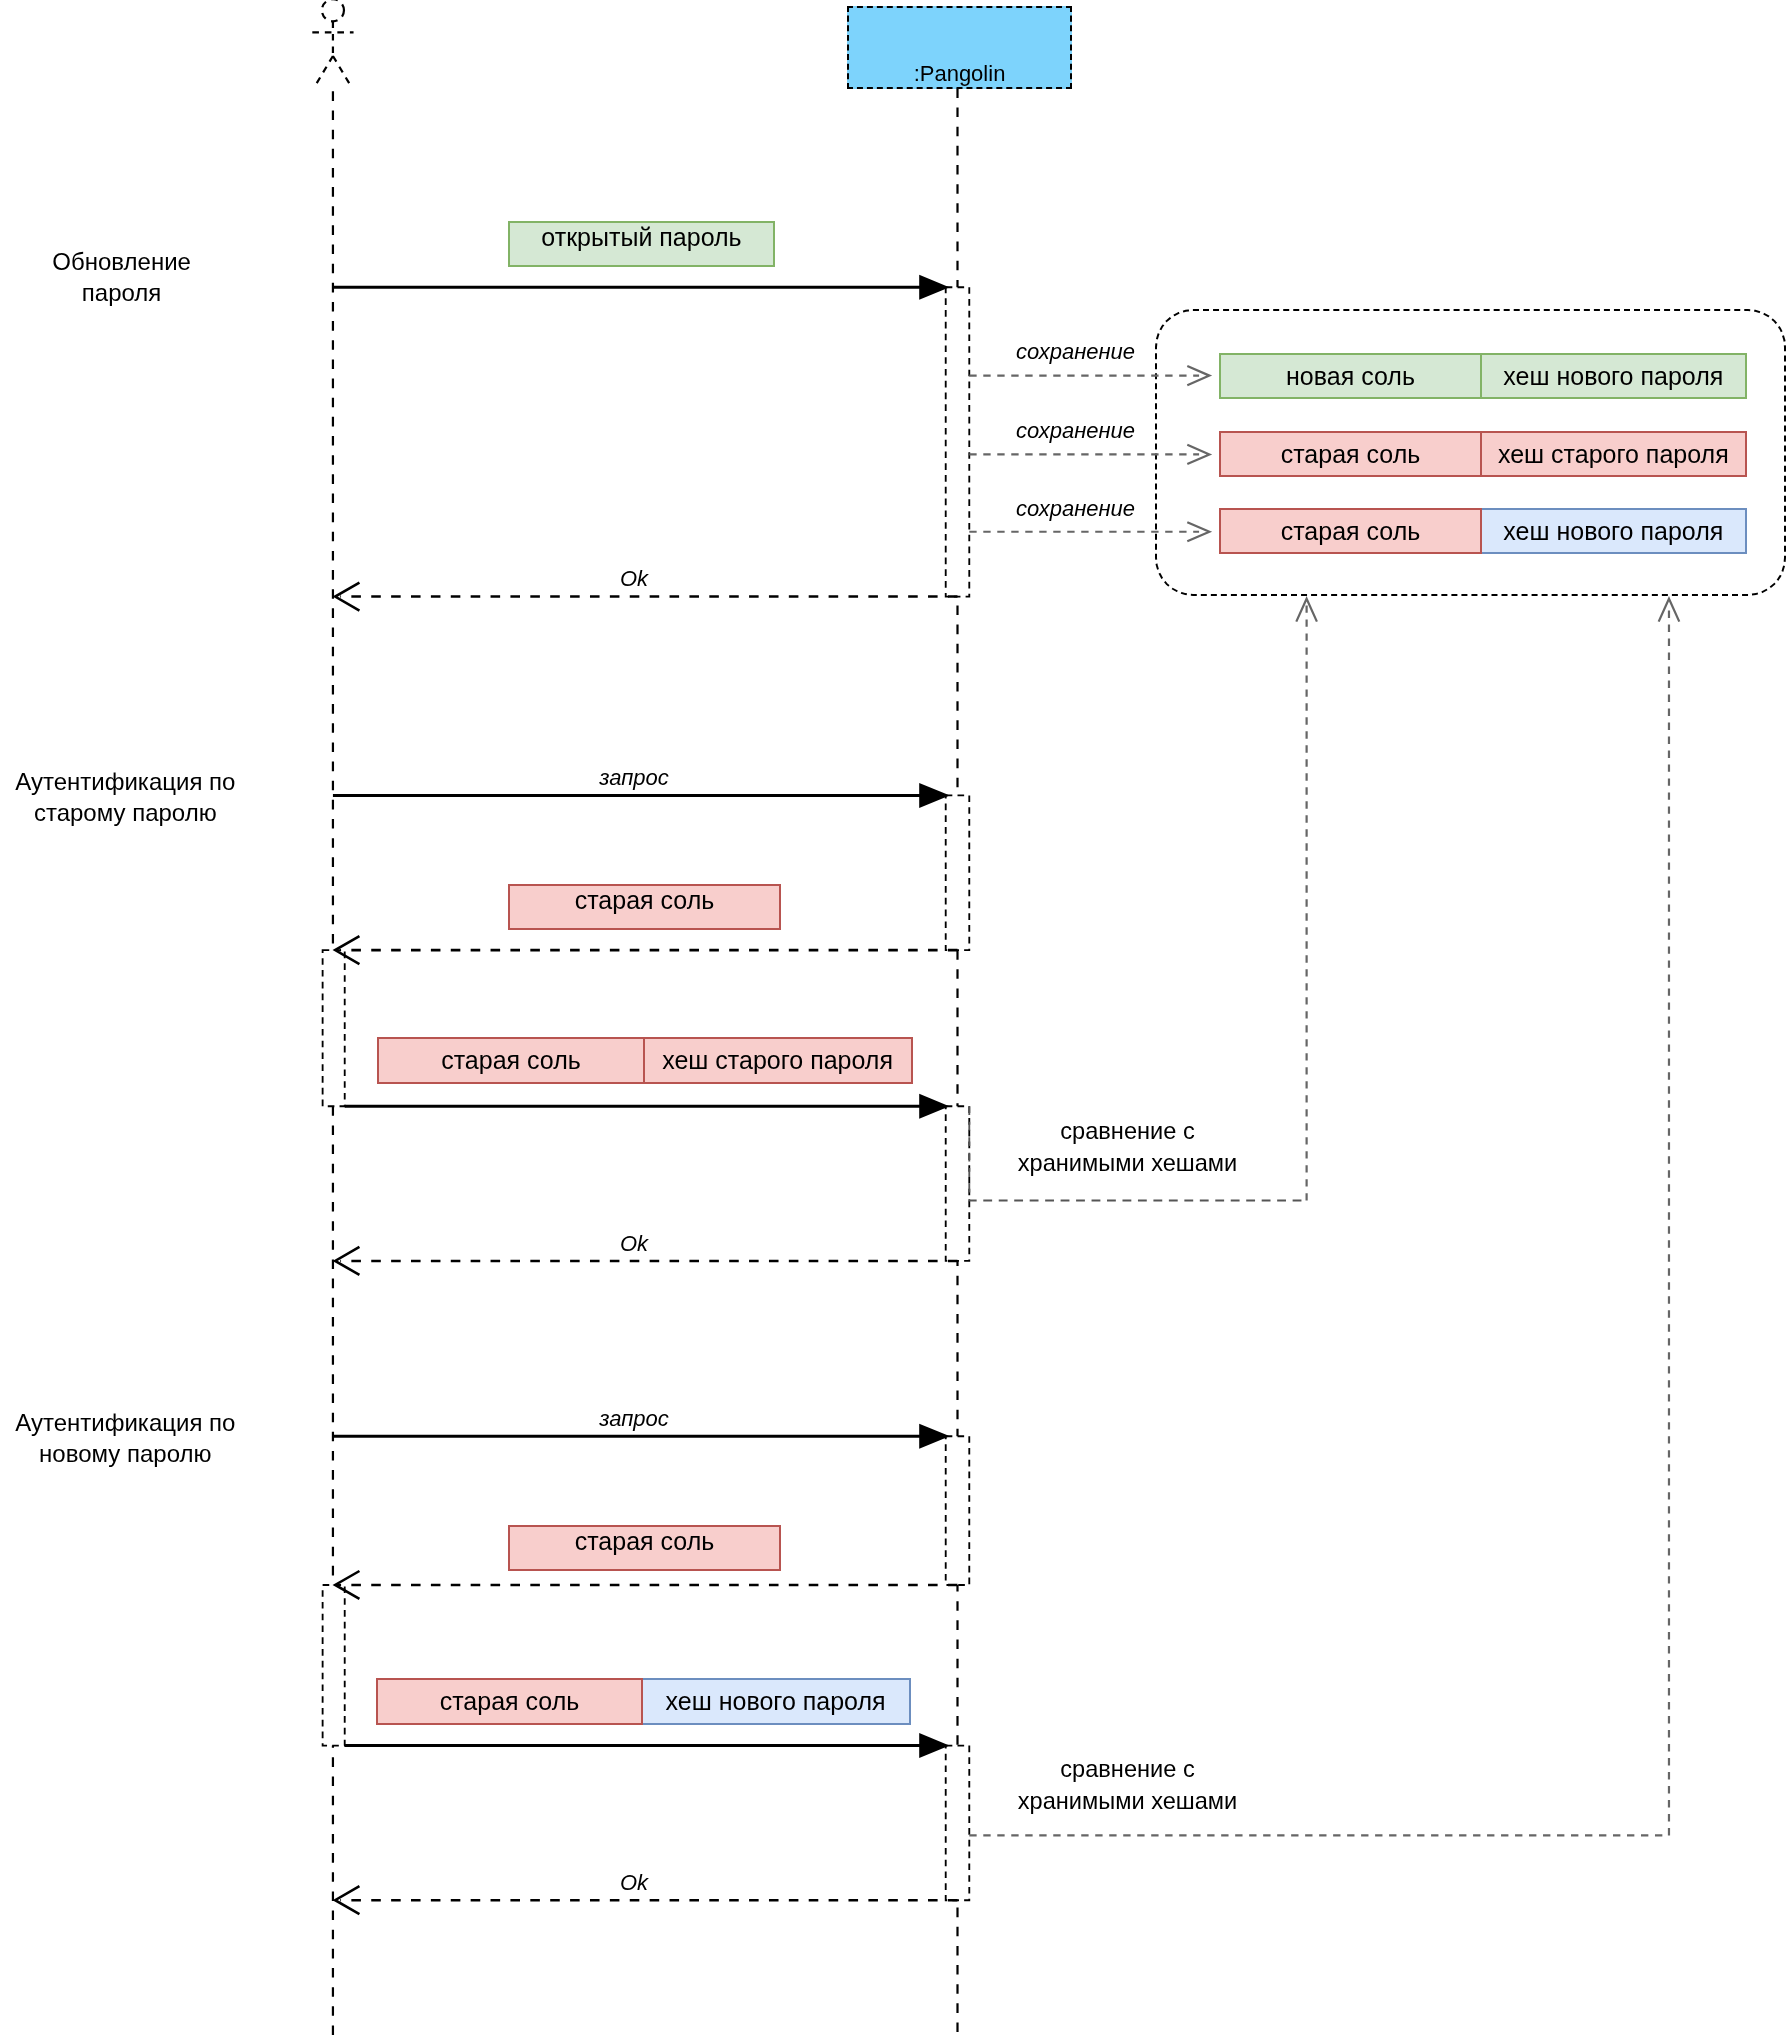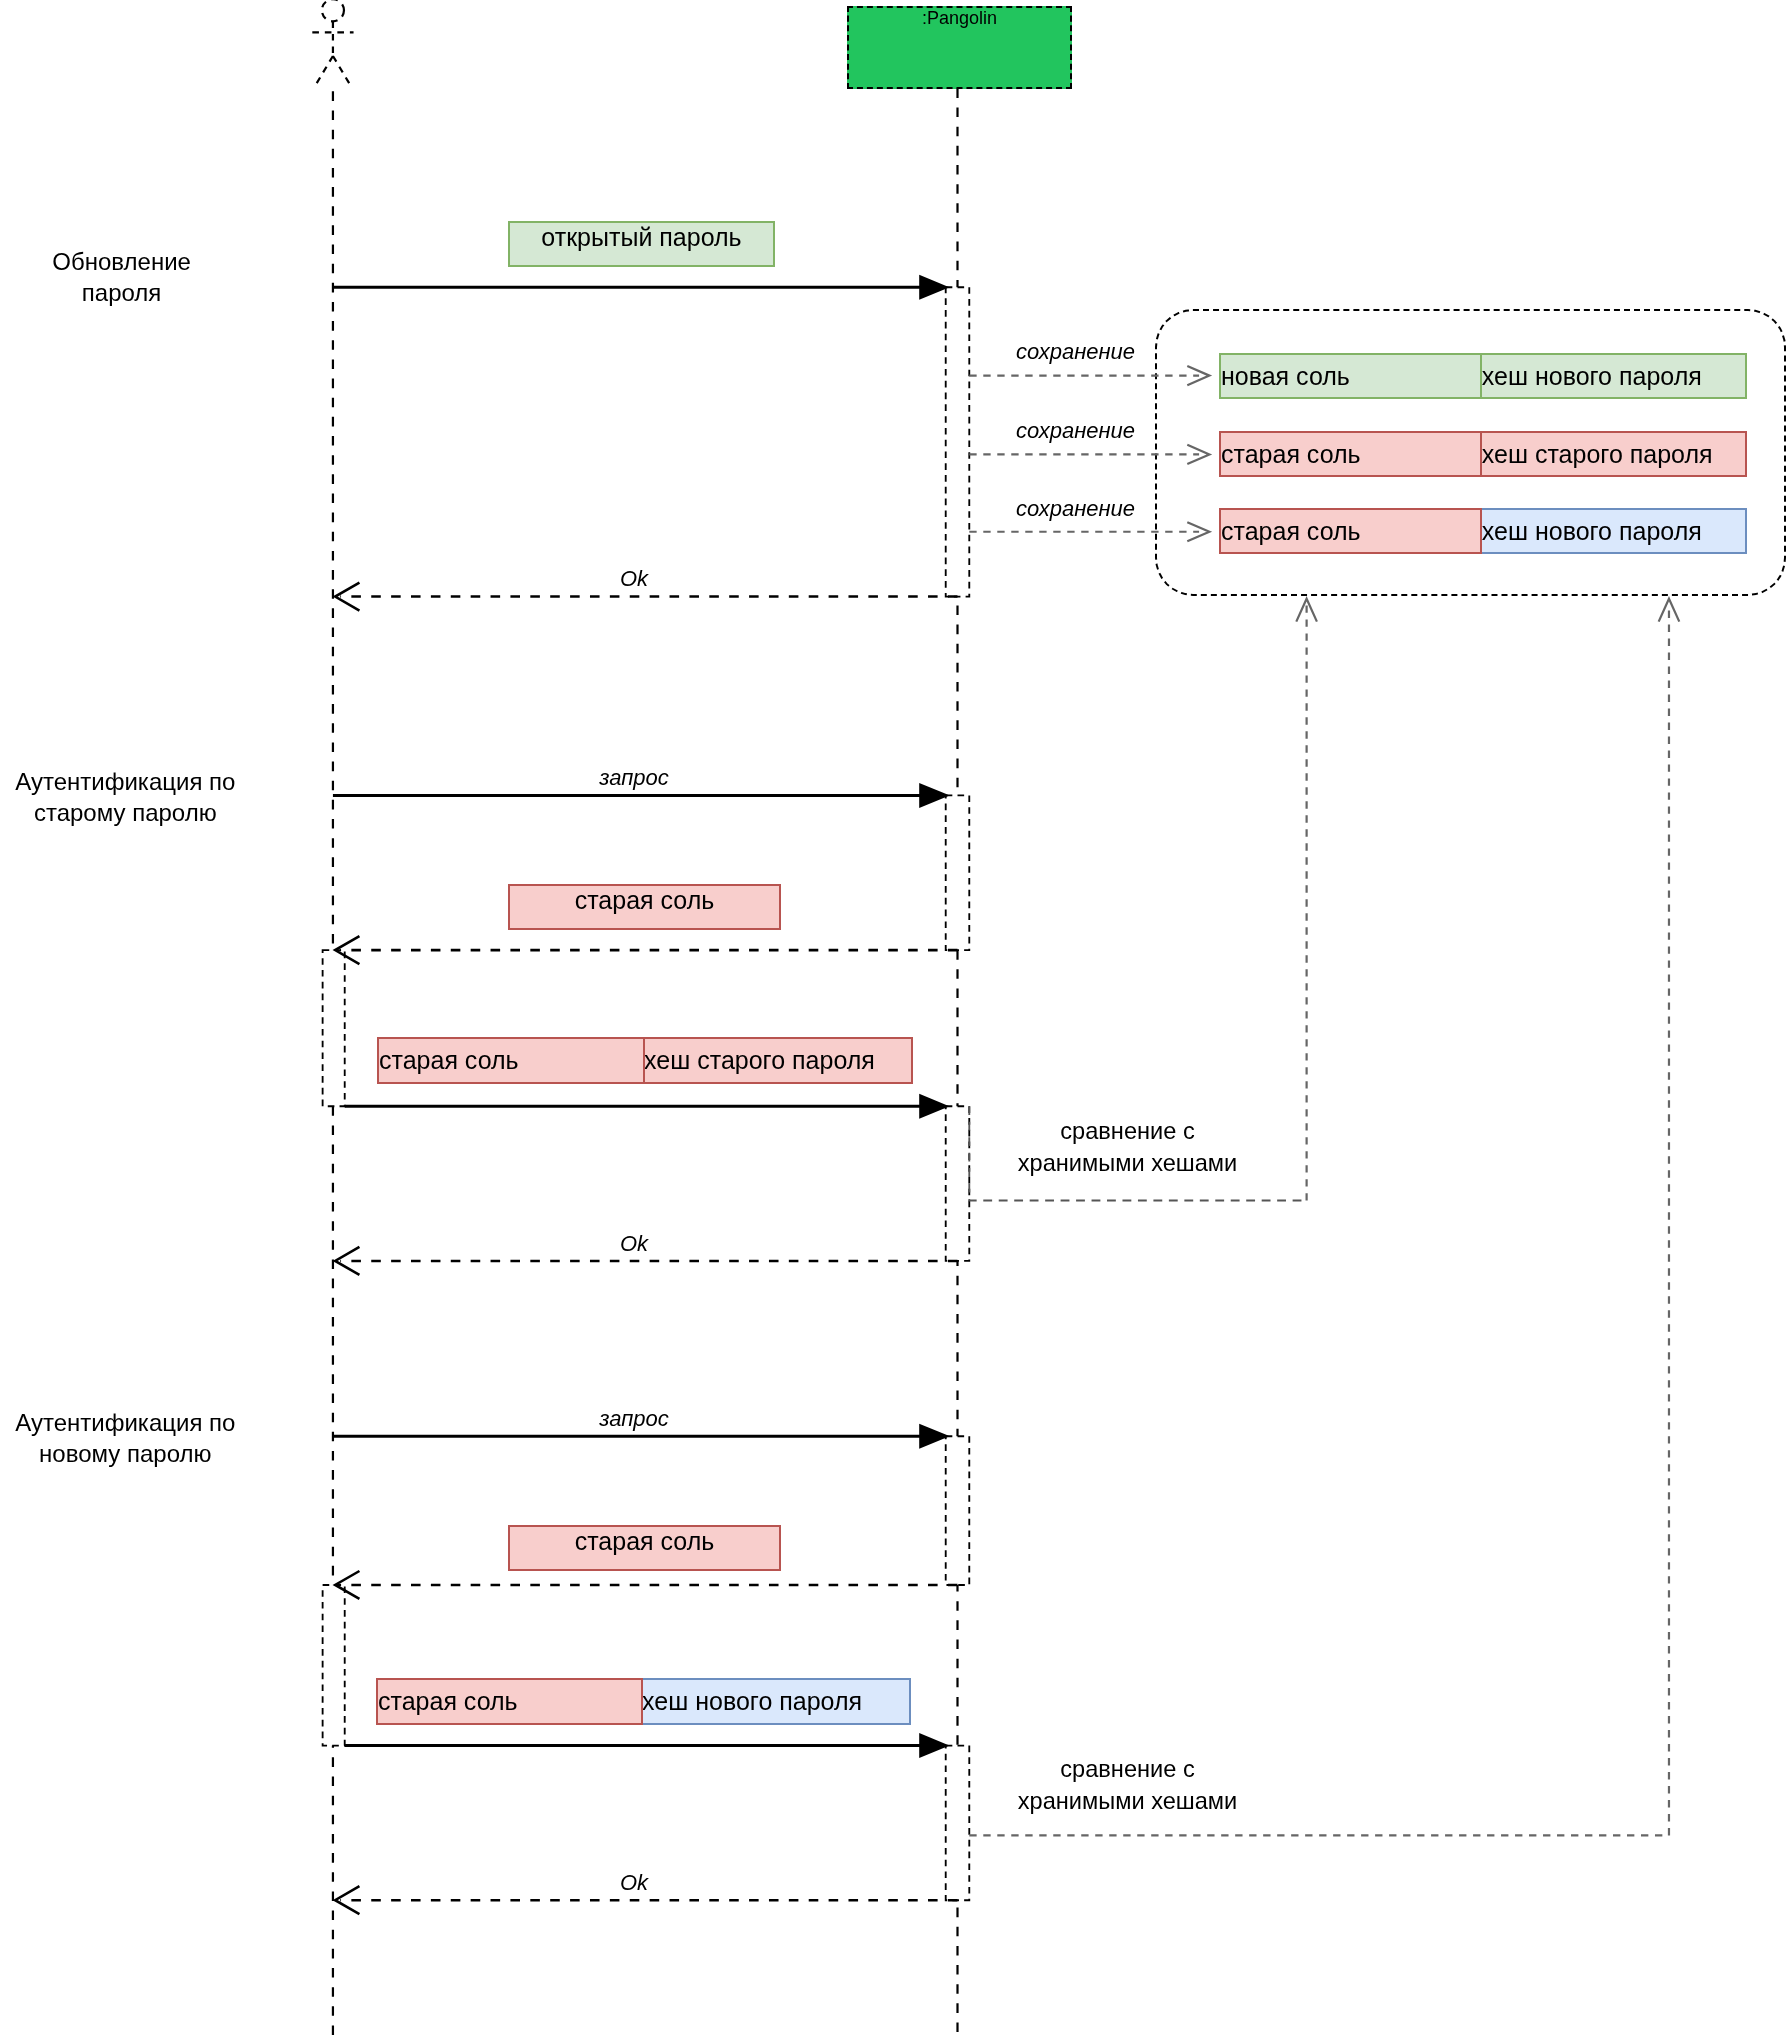--- a/index.html
+++ b/index.html
@@ -10,43 +10,43 @@
     font-family:"Liberation Sans", sans-serif;
     color:#000;
     overflow:hidden;
   }
   #canvas *{box-sizing:border-box;}
   .abs{position:absolute;}
   svg.layer{position:absolute;left:0;top:0;width:1792px;height:2035px;pointer-events:none;z-index:3;}
 
   
   .participant{
-    border:2.6px dashed #000;background:#22c55e;
-    display:flex;align-items:flex-start;justify-content:center;
-    font-size:18px;z-index:2;
+    border:2.6px dashed #000;background:#7dd3fc;
+    display:flex;align-items:flex-end;justify-content:center;
+    font-size:22px;z-index:2;
   }
 
   
   .lbl{font-size:22px;text-align:center;line-height:29.5px;z-index:2;font-style:italic;}
   .title{font-size:24px;text-align:center;line-height:31px;z-index:2;}
   .cmp{font-size:23.6px;text-align:center;line-height:32px;z-index:2;}
 
   
   .tagbox{
     display:flex;align-items:flex-start;justify-content:center;
     font-size:25px;z-index:2;
   }
   .g3{background:#d5e8d4;border:2.2px solid #82b366;}
   .r3{background:#f8cecc;border:2.2px solid #b85450;}
   .b3{background:#dae8fc;border:2.2px solid #6c8ebf;}
   .r4{background:#f8cecc;border:2.9px solid #b85450;}
   .b4{background:#dae8fc;border:2.9px solid #6c8ebf;}
 
   .pair{display:flex;z-index:2;}
-  .pair .cell{display:flex;align-items:center;justify-content:flex-start;font-size:25px;}
+  .pair .cell{display:flex;align-items:center;justify-content:center;font-size:25px;}
 
   
   .storage{
     border:2.6px dashed #000;border-radius:38px;background:transparent;z-index:1;
   }
 </style>
 </head>
 <body>
 
 <div id="canvas">

